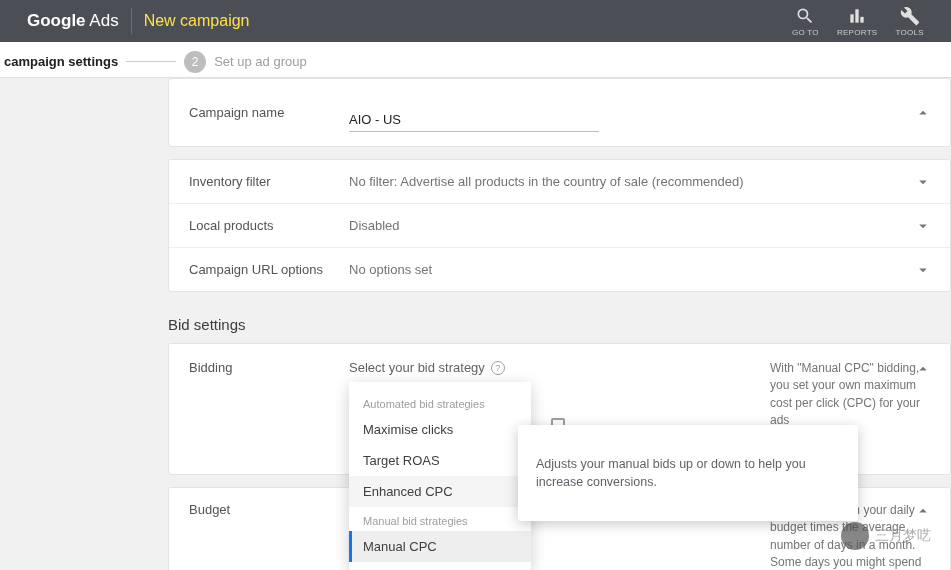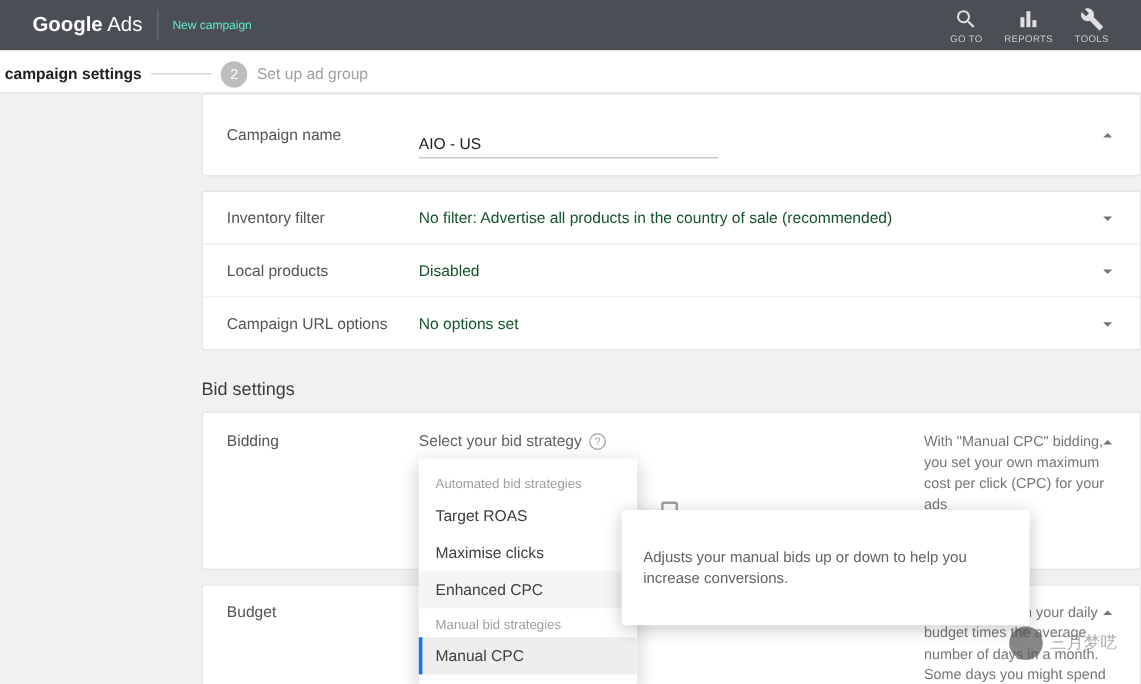--- a/index.html
+++ b/index.html
@@ -2,39 +2,39 @@
 <html><head>
 <meta charset="utf-8">
 <style>
 * { box-sizing: border-box; margin: 0; padding: 0; font-family: Arial, Helvetica, sans-serif; }
 body { background: #f1f1f1; width: 951px; height: 570px; overflow: hidden; position: relative; }
 
 .header { background: #4b4f55; height: 42px; display: flex; align-items: center; padding: 0 27px; color: #fff; }
 .logo { font-size: 17px; font-weight: 400; }
 .logo b { font-weight: 600; }
 .divider-v { width: 1px; height: 26px; background: #6b6e73; margin: 0 12px; }
-.title { font-size: 10px; color: #5eead4; }
+.title { font-size: 16px; color: #fde047; }
 .header-spacer { flex: 1; }
 .header-icon { display: flex; flex-direction: column; align-items: center; margin-left: 18px; cursor: pointer; }
 .header-icon svg { width: 20px; height: 20px; fill: #e0e0e0; }
 .header-icon .lbl { font-size: 8px; color: #ccc; margin-top: 2px; letter-spacing: 0.3px; }
 
 .stepper { background: #fff; height: 36px; display: flex; align-items: center; padding: 4px 0 0 4px; border-bottom: 1px solid #e0e0e0; }
 .step { display: flex; align-items: center; font-size: 13px; }
 .step.active { color: #202124; font-weight: 600; }
 .step-line { width: 50px; height: 1px; background: #ccc; margin: 0 8px; }
 .step-circle { width: 22px; height: 22px; border-radius: 50%; background: #bdbdbd; color: #fff; display: flex; align-items: center; justify-content: center; font-size: 12px; margin-right: 8px; }
 .step.inactive { color: #9e9e9e; }
 
 .main { padding: 0 0 0 168px; }
 .card { background: #fff; border: 1px solid #e4e4e4; border-radius: 3px; margin-bottom: 12px; }
 .row { display: flex; align-items: center; padding: 14px 20px; border-bottom: 1px solid #eee; position: relative; }
 .row:last-child { border-bottom: none; }
 .row-label { width: 160px; font-size: 13px; color: #545454; }
-.row-value { font-size: 13px; color: #14532d; flex: 1; }
+.row-value { font-size: 13px; color: #737373; flex: 1; }
 .row-input { font-size: 13px; color: #202124; border: none; border-bottom: 1px solid #bdbdbd; padding: 4px 0; width: 250px; background: transparent; margin-top: 15px; }
 .chevron { position: absolute; right: 18px; width: 18px; height: 18px; fill: #757575; }
 
 .section-title { font-size: 15px; color: #3c3c3c; padding: 12px 0 10px 0; }
 
 .bidding-card .row { align-items: flex-start; padding: 16px 20px; }
 .bidding-body { display: flex; flex: 1; }
 .bidding-left { flex: 1; position: relative; }
 .strategy-label { font-size: 13px; color: #5f6368; display: flex; align-items: center; gap: 6px; }
 .help-icon { width: 14px; height: 14px; border: 1px solid #9e9e9e; border-radius: 50%; display: inline-flex; align-items: center; justify-content: center; font-size: 9px; color: #9e9e9e; }
@@ -147,22 +147,22 @@
           </div>
 
           <div class="enhanced-row">
             <span class="checkbox"></span>
             <span>nced CPC</span>
             <span class="help-icon">?</span>
           </div>
 
           <div class="dropdown">
             <div class="dd-group">Automated bid strategies</div>
+            <div class="dd-item">Maximise clicks</div>
             <div class="dd-item">Target ROAS</div>
-            <div class="dd-item">Maximise clicks</div>
             <div class="dd-item hover">Enhanced CPC</div>
             <div class="dd-group">Manual bid strategies</div>
             <div class="dd-item selected">Manual CPC</div>
           </div>
         </div>
         <div class="sidebar-help">
           <span>With "Manual CPC" bidding, you set your own maximum cost per click (CPC) for your ads</span>
           <span class="learn-more">Learn more</span>
         </div>
       </div>

